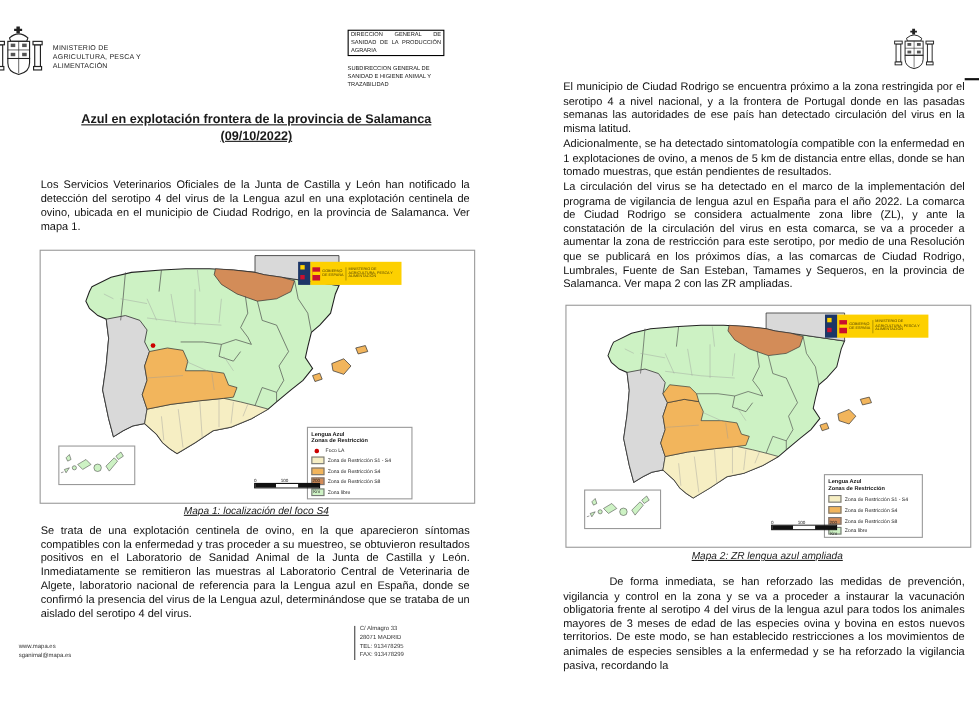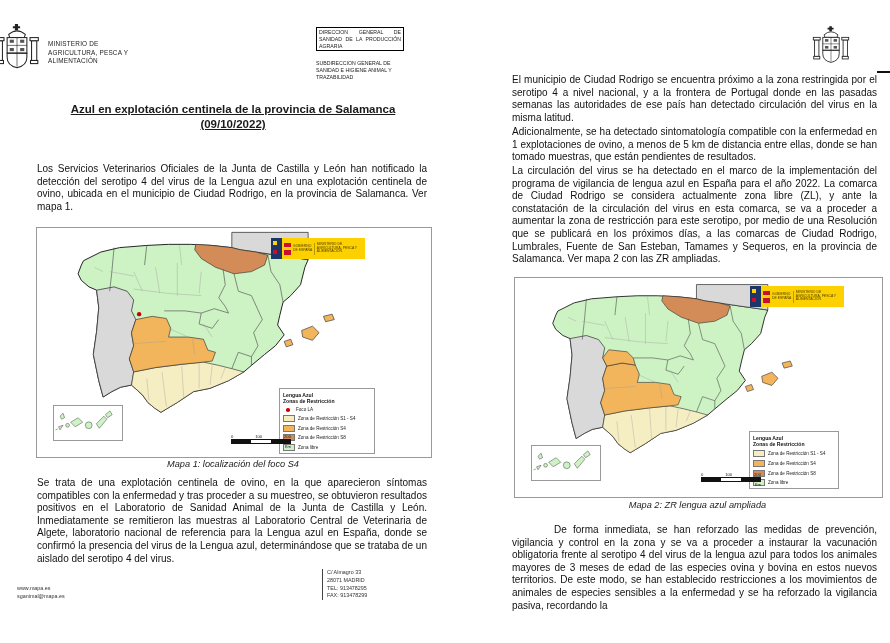--- a/index.html
+++ b/index.html
@@ -112,21 +112,21 @@
   <div class="ministry-name">
     <div>MINISTERIO DE</div>
     <div>AGRICULTURA, PESCA Y</div>
     <div>ALIMENTACIÓN</div>
   </div>
 
   <div class="dg-box">DIRECCION GENERAL DE SANIDAD DE LA PRODUCCIÓN AGRARIA</div>
   <div class="subdg">SUBDIRECCION GENERAL DE SANIDAD E HIGIENE ANIMAL Y TRAZABILIDAD</div>
 
   <div class="doc-title">
-    <div><span>Azul en explotación centinela de la provincia de Salamanca</span></div>
+    <div><span>Azul en explotación frontera de la provincia de Salamanca</span></div>
     <div><span>(09/10/2022)</span></div>
   </div>
 
   <div class="para" style="left:37px;top:163px;width:390px;">Los Servicios Veterinarios Oficiales de la Junta de Castilla y León han notificado la detección del serotipo 4 del virus de la Lengua azul en una explotación centinela de ovino, ubicada en el municipio de Ciudad Rodrigo, en la provincia de Salamanca. Ver mapa 1.</div>
 
   <div class="mapbox" id="map1" style="left:36px;top:227px;width:394px;height:229px;">
   <svg class="map-svg" viewBox="0 0 360 210" preserveAspectRatio="xMidYMid meet">
 
     <path class="rg-free" d="M42,30 L58,22 L75,18 L100,16 L120,15 L140,15 L160,16 L178,18 L186,20 L200,22 L220,25 L248,29 L245,36 L241,52 L232,62 L225,68 L222,80 L220,89 L226,98 L218,108 L208,116 L196,126 L189,132 L175,140 L158,147 L143,150 L128,160 L118,166 L113,169 L107,165 L101,160 L96,153 L86,144 L76,146 L68,150 L60,155 L56,140 L51,116 L54,95 L56,73 L54,57 L47,54 L40,48 L37,42 L40,34 Z"></path>
 
@@ -246,21 +246,21 @@
       <span>200</span>
     </div>
     <div class="sb-bar">
           <i class="sb-b"></i>
           <i class="sb-w"></i>
           <i class="sb-b"></i>
         </div>
     <span class="sb-unit">Km</span>
   </div>
 </div>
-  <div class="caption" style="left:36px;top:459px;width:394px;">Mapa 1: localización del foco S4</div>
+  <div class="caption" style="left:36px;top:459px;width:394px;text-decoration:underline;">Mapa 1: localización del foco S4</div>
 
   <div class="para" style="left:37px;top:477px;width:390px;">Se trata de una explotación centinela de ovino, en la que aparecieron síntomas compatibles con la enfermedad y tras proceder a su muestreo, se obtuvieron resultados positivos en el Laboratorio de Sanidad Animal de la Junta de Castilla y León. Inmediatamente se remitieron las muestras al Laboratorio Central de Veterinaria de Algete, laboratorio nacional de referencia para la Lengua azul en España, donde se confirmó la presencia del virus de la Lengua azul, determinándose que se trataba de un aislado del serotipo 4 del virus.</div>
 
   <div class="foot-left">
     <div>www.mapa.es</div>
     <div>sganimal@mapa.es</div>
   </div>
   <div class="foot-right">
     <div>C/ Almagro 33</div>
     <div>28071 MADRID</div>
@@ -409,16 +409,16 @@
       <span>200</span>
     </div>
     <div class="sb-bar">
           <i class="sb-b"></i>
           <i class="sb-w"></i>
           <i class="sb-b"></i>
         </div>
     <span class="sb-unit">Km</span>
   </div>
 </div>
-  <div class="caption" style="left:514px;top:500px;width:367px;">Mapa 2: ZR lengua azul ampliada</div>
+  <div class="caption" style="left:514px;top:500px;width:367px;text-decoration:underline;">Mapa 2: ZR lengua azul ampliada</div>
 
   <div class="para indent" style="left:512px;top:524px;width:365px;">De forma inmediata, se han reforzado las medidas de prevención, vigilancia y control en la zona y se va a proceder a instaurar la vacunación obligatoria frente al serotipo 4 del virus de la lengua azul para todos los animales mayores de 3 meses de edad de las especies ovina y bovina en estos nuevos territorios. De este modo, se han establecido restricciones a los movimientos de animales de especies sensibles a la enfermedad y se ha reforzado la vigilancia pasiva, recordando la</div>
 </div>
 
 </body></html>

